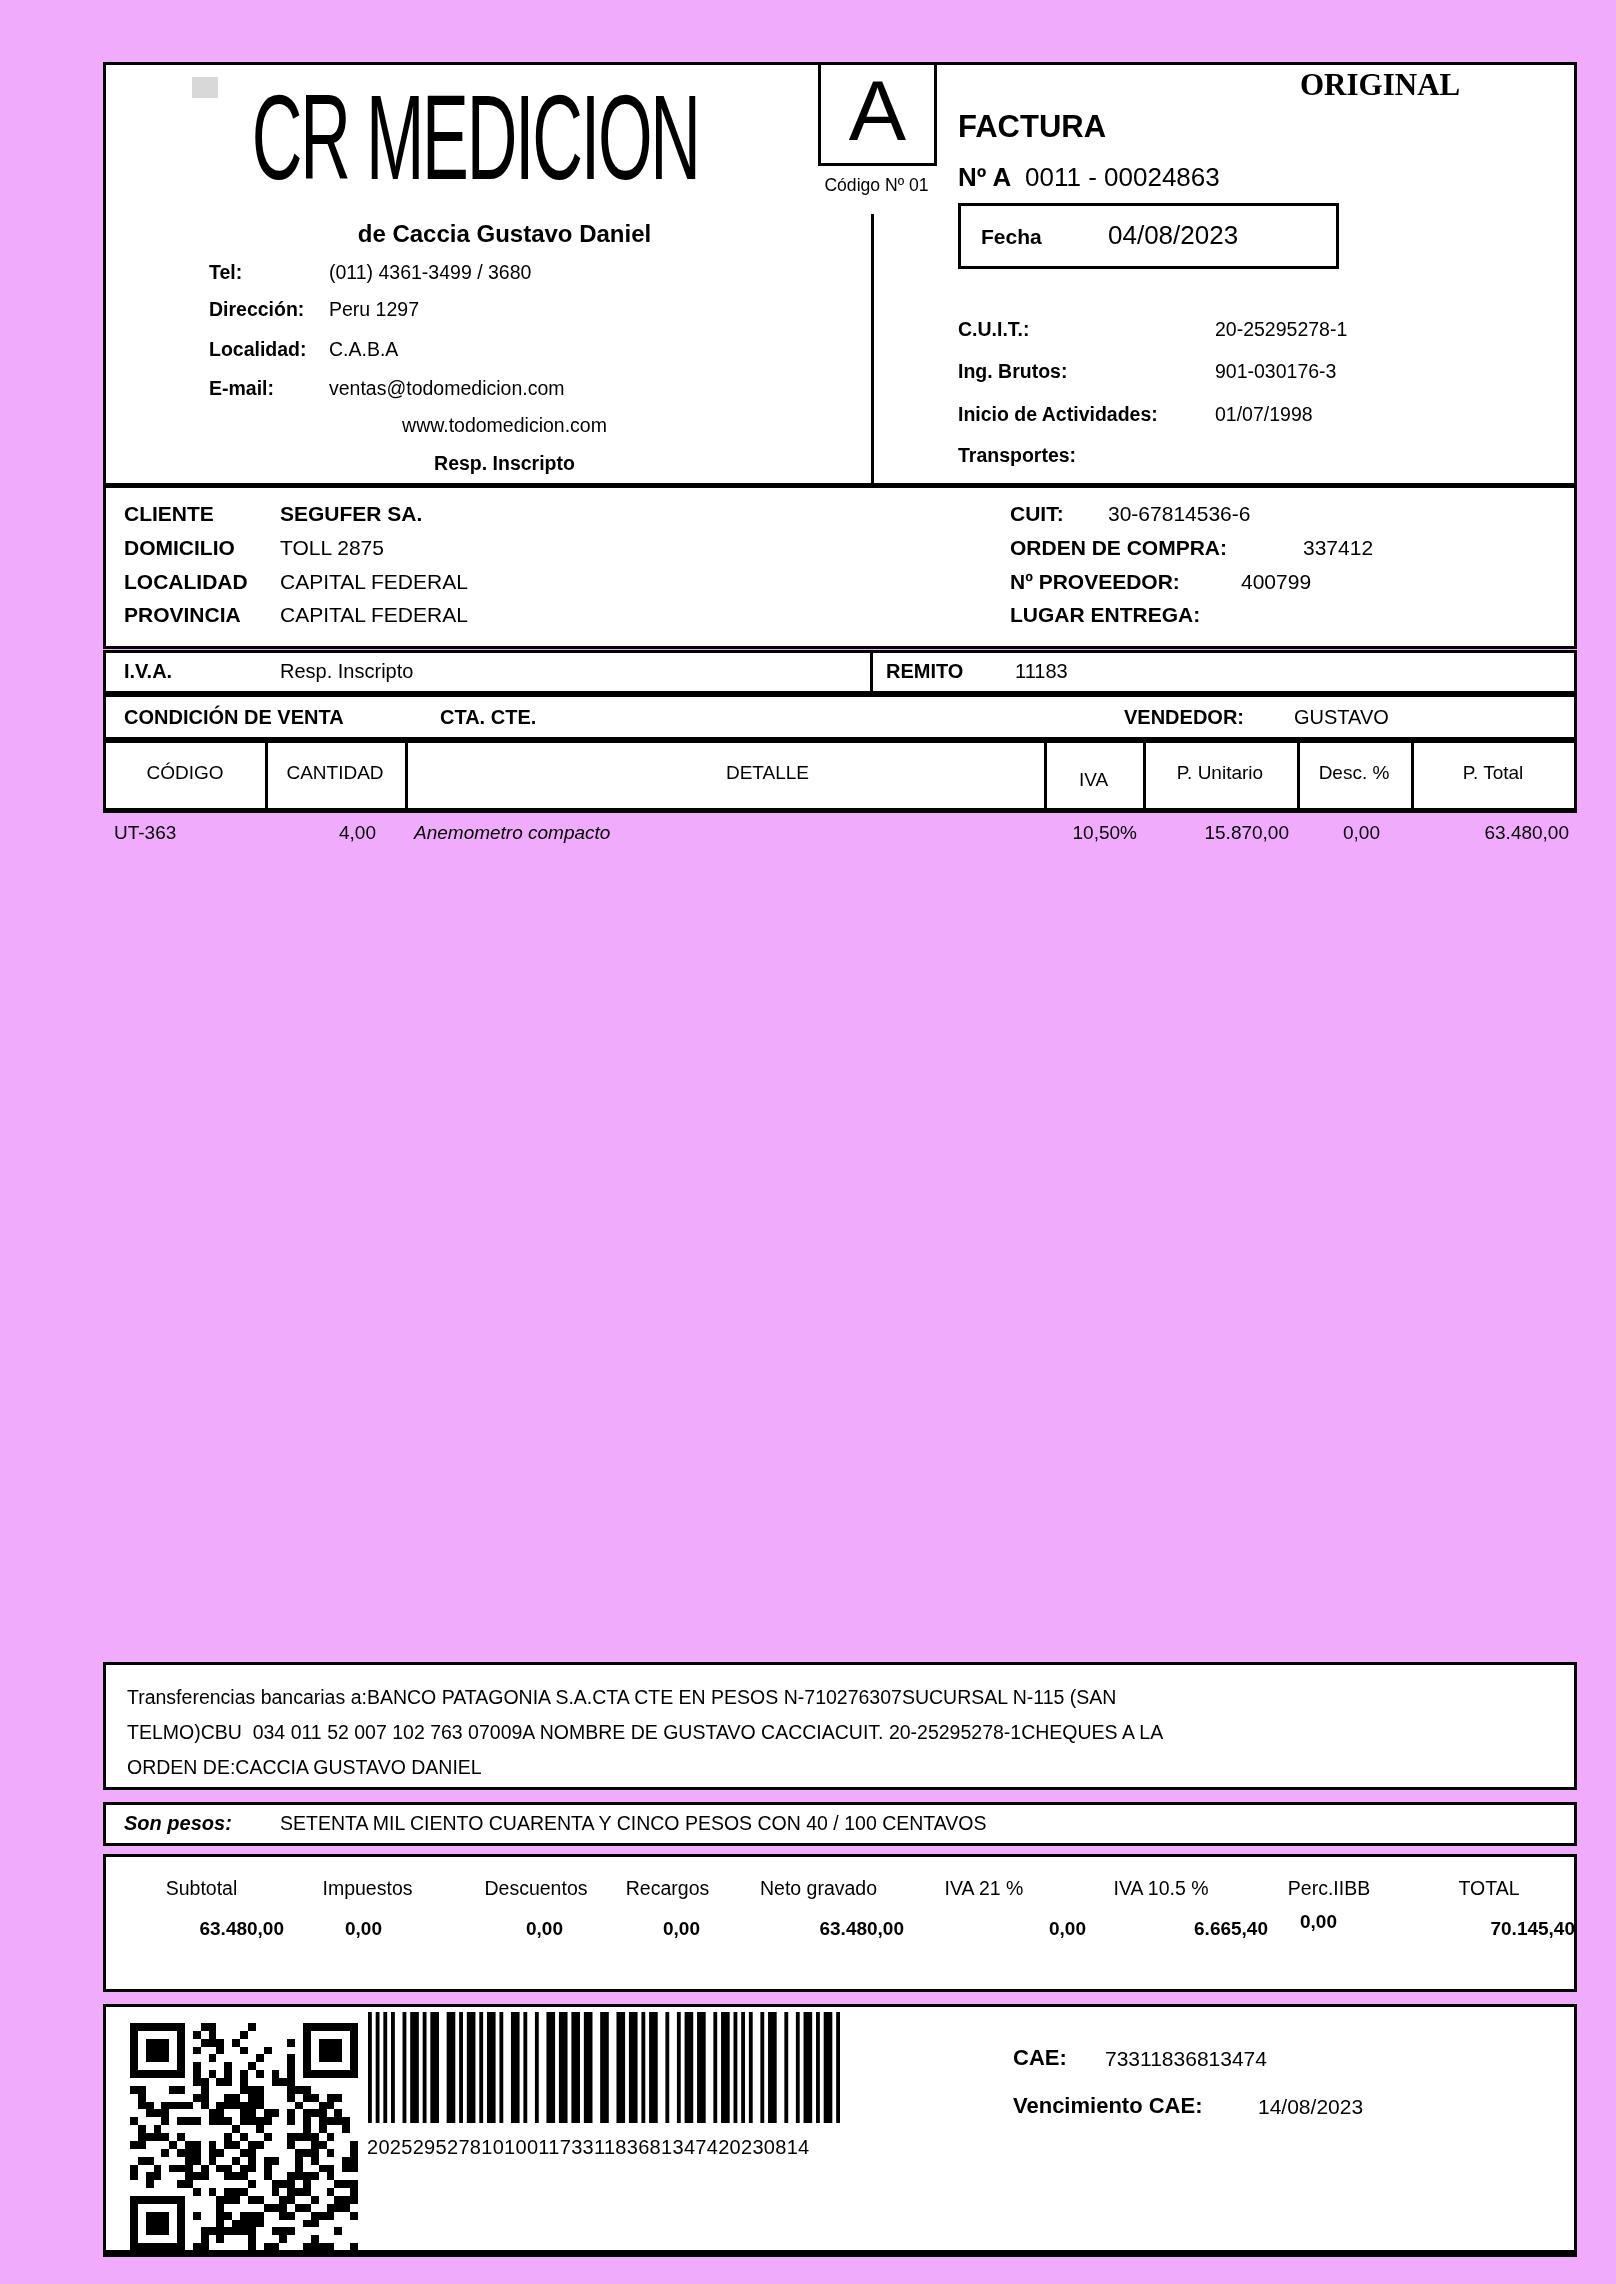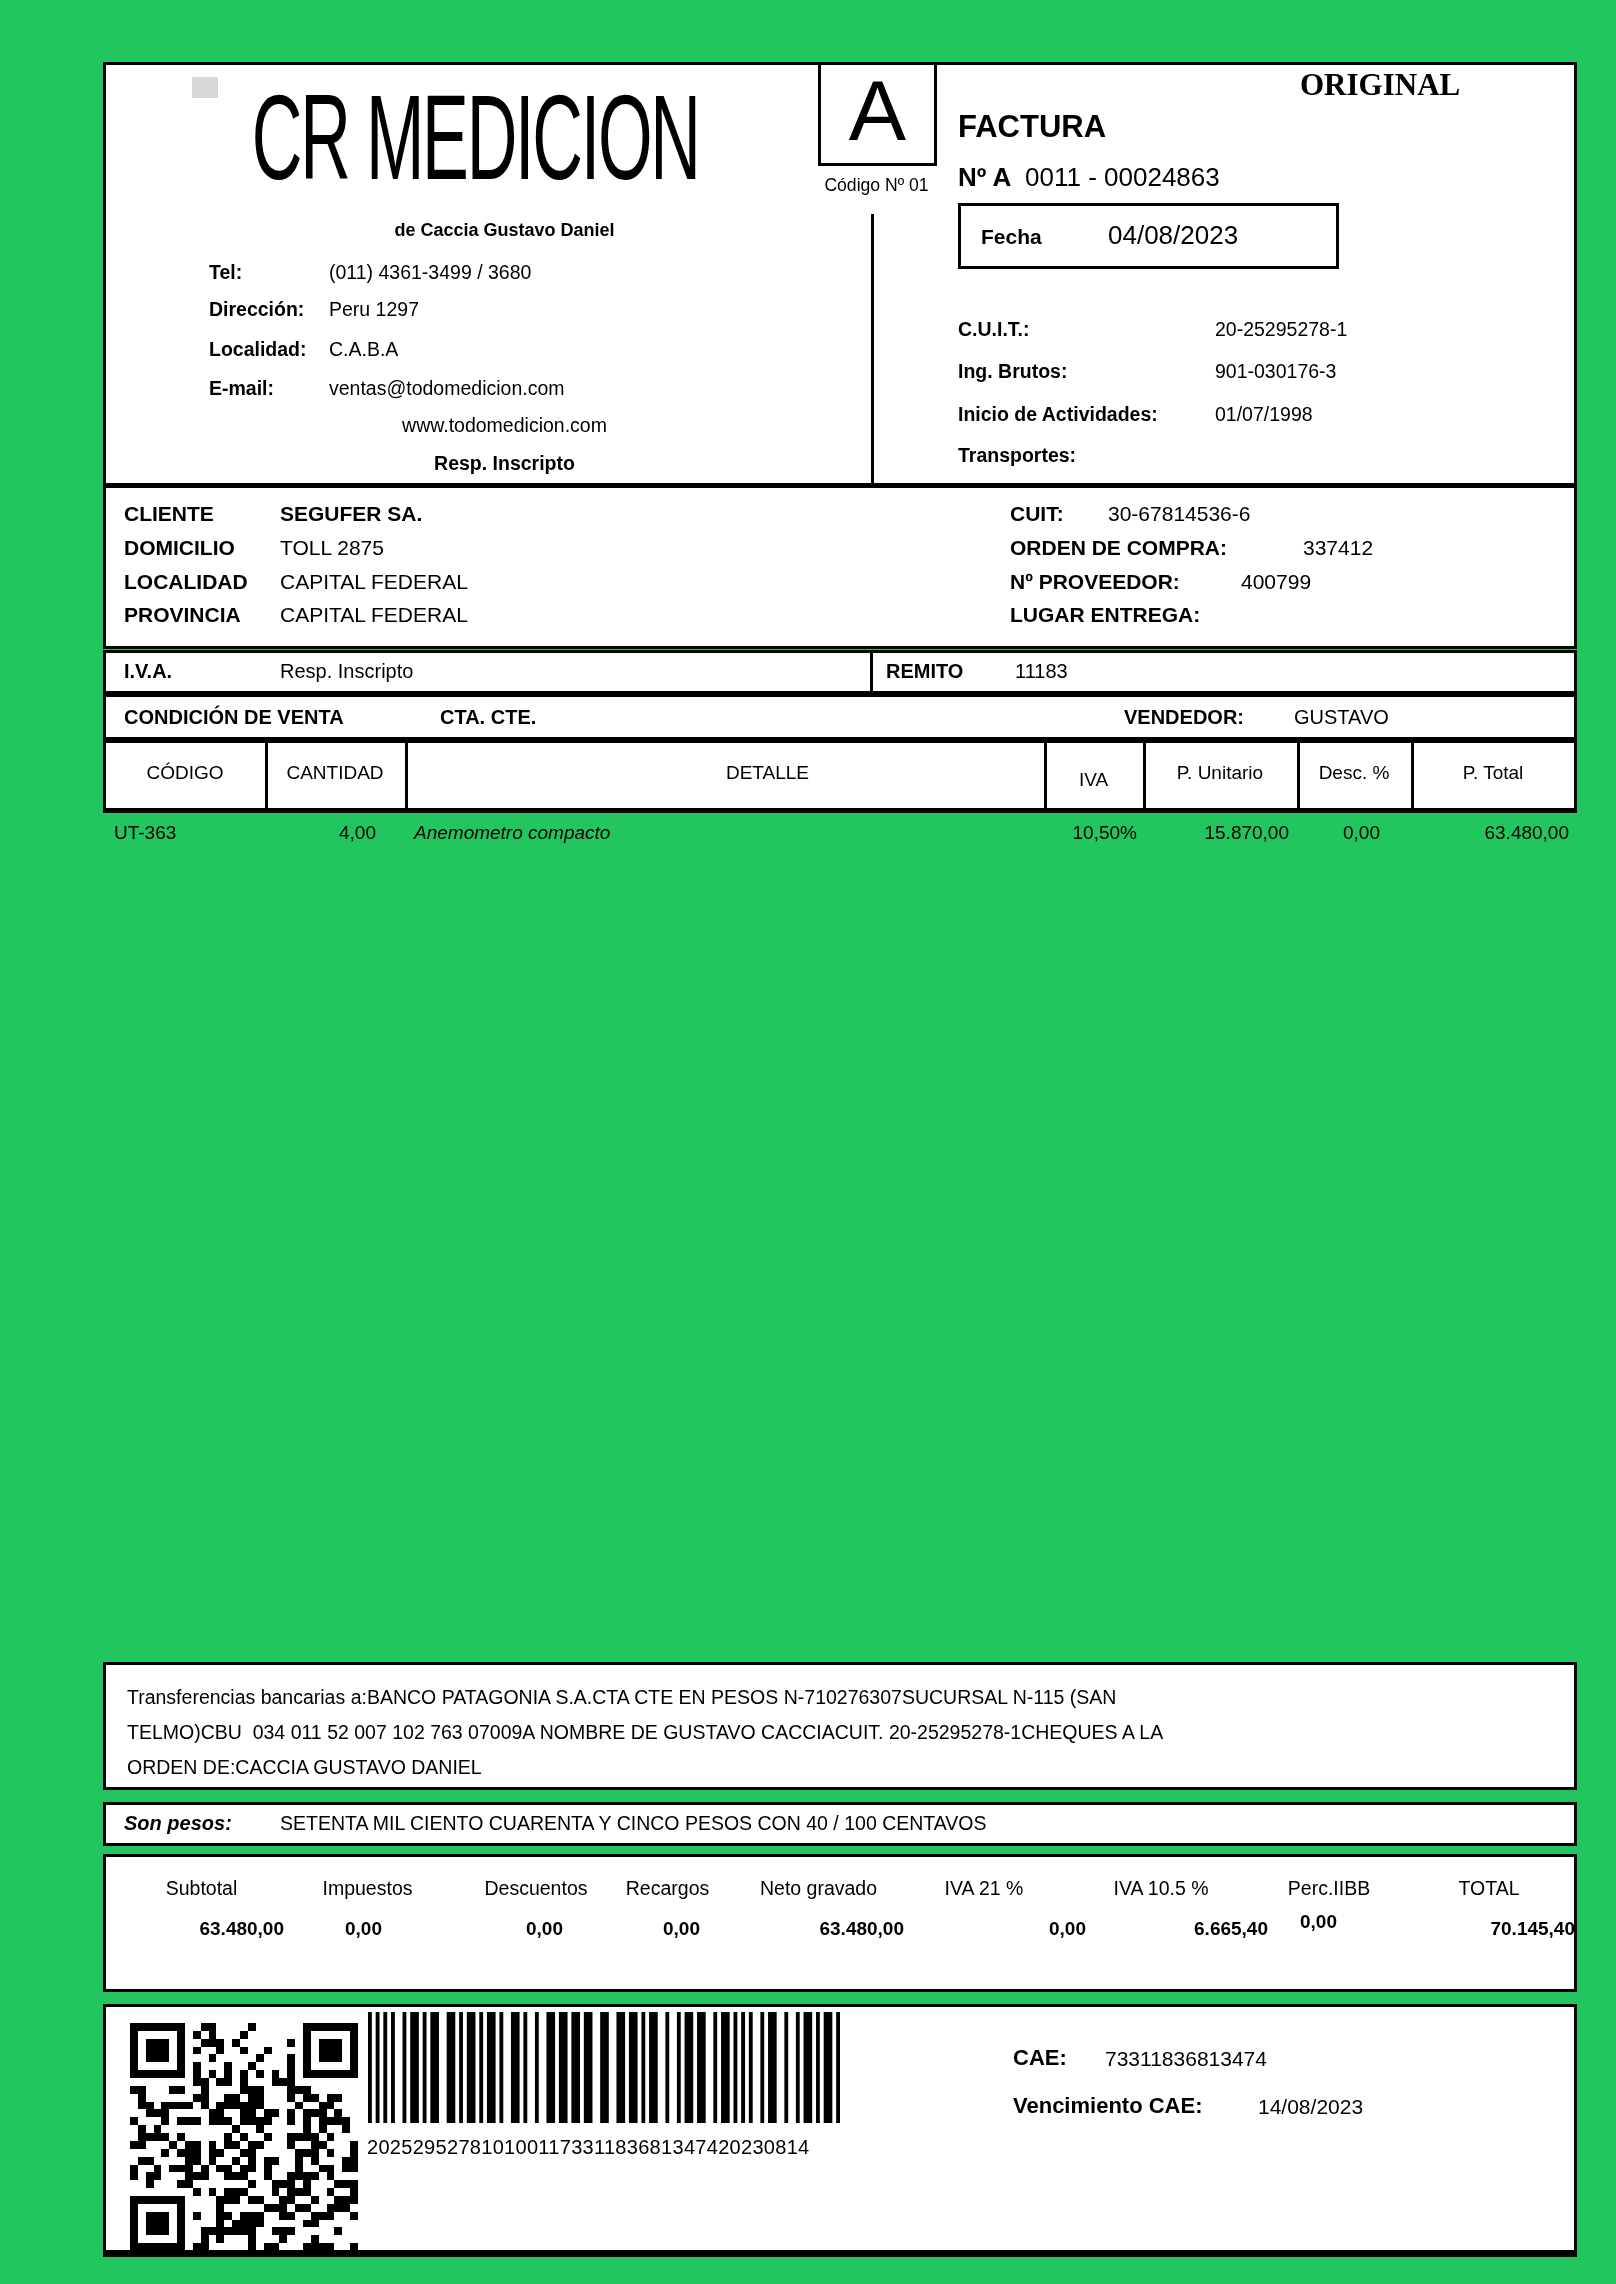--- a/index.html
+++ b/index.html
@@ -1,16 +1,16 @@
 <!DOCTYPE html>
 <html style="font-size:10.4px"><head>
 <meta charset="utf-8">
 <style>
   html,body{margin:0;padding:0;background:#fff;}
-  .page{position:relative;width:1616px;height:2284px;background:#22c55e;color:#000;
+  .page{position:relative;width:1616px;height:2284px;background:#f0abfc;color:#000;
         font-family:"Liberation Sans",sans-serif;overflow:hidden;}
   .abs{position:absolute;}
   .b{font-weight:bold;}
   .nw{white-space:nowrap;}
   .pre{white-space:pre;margin-left:8px;}
   .rt{text-align:right;}
   .box{position:absolute;border:3.3px solid #000;box-sizing:border-box;background:#fff;}
   .vline{position:absolute;width:3.3px;background:#000;}
   
   .hdr-box{left:103px;top:62px;width:1474px;height:424px;}
@@ -20,21 +20,21 @@
   .a-box{left:818px;top:62px;width:119px;height:104px;border-width:3.9px;}
   .a-letter{left:818px;top:65px;width:119px;font-size:86px;text-align:center;line-height:1.05;}
   .codigo{left:779px;top:175px;width:195px;font-size:17.6px;text-align:center;}
   .hdr-div{left:871px;top:214px;height:272px;}
   .original{left:1300px;top:67px;width:261px;font-size:31px;font-family:Liberation Serif, serif;}
   .factura{left:958px;top:109px;font-size:31px;}
   .num-line{left:958px;top:162px;font-size:26px;}
   .fecha-box{left:958px;top:203px;width:381px;height:66px;}
   .fecha-lbl{left:981px;top:225px;font-size:21px;}
   .fecha-val{left:1108px;top:220px;font-size:26px;}
-  .owner{left:156px;top:220px;width:697px;font-size:18px;text-align:center;}
+  .owner{left:156px;top:220px;width:697px;font-size:24px;text-align:center;}
   .hl-lbl{left:209px;font-size:19.5px;}
   .hl-val{left:329px;font-size:19.5px;}
   .website{left:156px;top:414px;width:697px;font-size:19.5px;text-align:center;}
   .respins{left:156px;top:452px;width:697px;font-size:19.5px;text-align:center;}
   .hr-lbl{left:958px;font-size:19.5px;}
   .hr-val{left:1215px;font-size:19.5px;}
   
   .cli-box{left:103px;top:485px;width:1474px;height:164px;}
   .cl-lbl{left:124px;font-size:21px;}
   .cl-val{left:280px;font-size:21px;}

